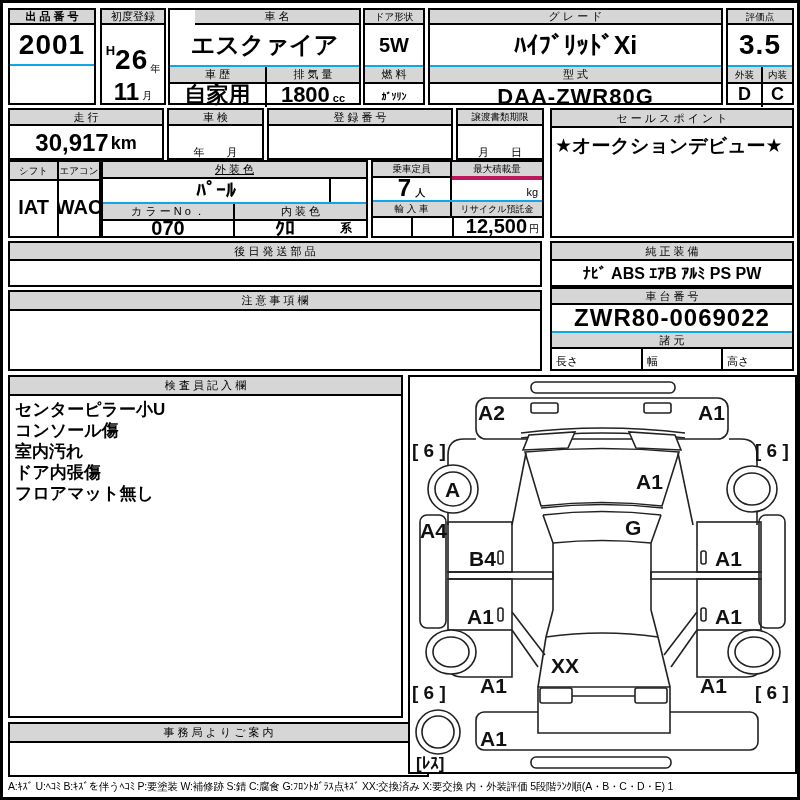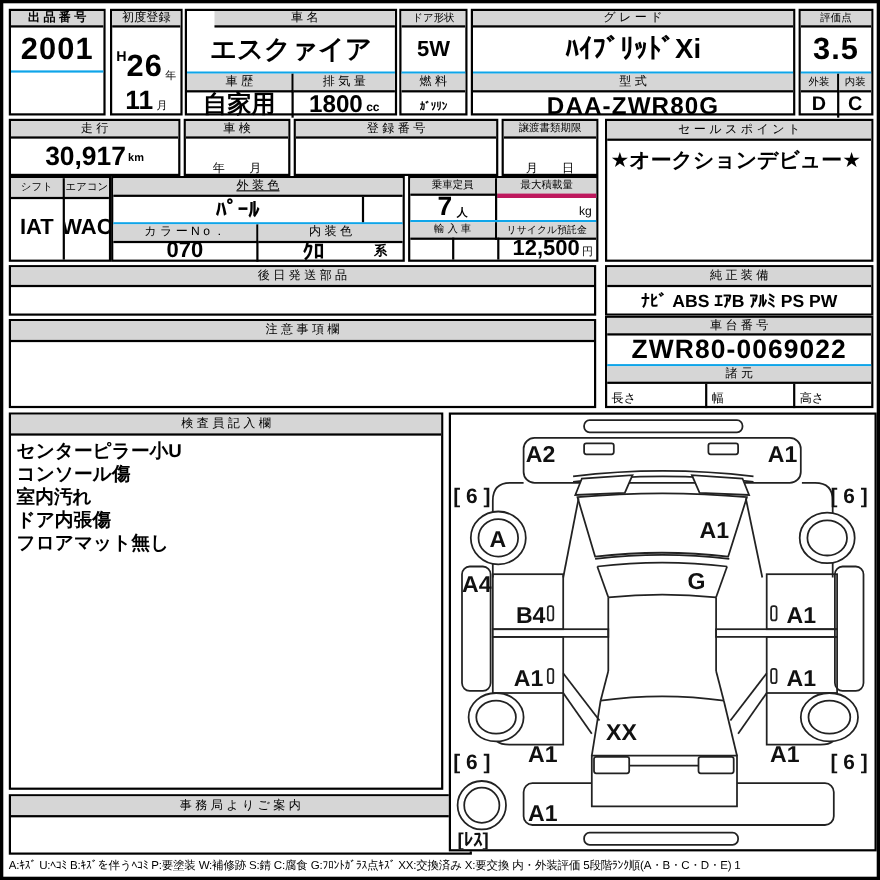--- a/index.html
+++ b/index.html
@@ -87,21 +87,21 @@
     <div class="row" style="height:25px;">
       <div class="val big18 br" style="width:33px;">D</div>
       <div class="val big18" style="flex:1;">C</div>
     </div>
   </div>
 
   <div class="abs blk" style="left:8px;top:108px;width:156px;height:52px;">
     <div class="hdr" style="height:14px;">走 行</div>
     <div class="val" style="height:34px;">
       <span class="big24">30,917</span>
-      <span style="font-size:10px;font-weight:bold;margin-left:2px;">km</span>
+      <span style="font-size:18px;font-weight:bold;margin-left:2px;">km</span>
     </div>
   </div>
 
   <div class="abs blk" style="left:167px;top:108px;width:97px;height:52px;">
     <div class="hdr" style="height:14px;">車 検</div>
     <div style="height:34px;display:flex;align-items:flex-end;justify-content:center;font-size:11px;padding-bottom:4px;">年　　月</div>
   </div>
 
   <div class="abs blk" style="left:267px;top:108px;width:186px;height:52px;">
     <div class="hdr" style="height:14px;">登 録 番 号</div>

